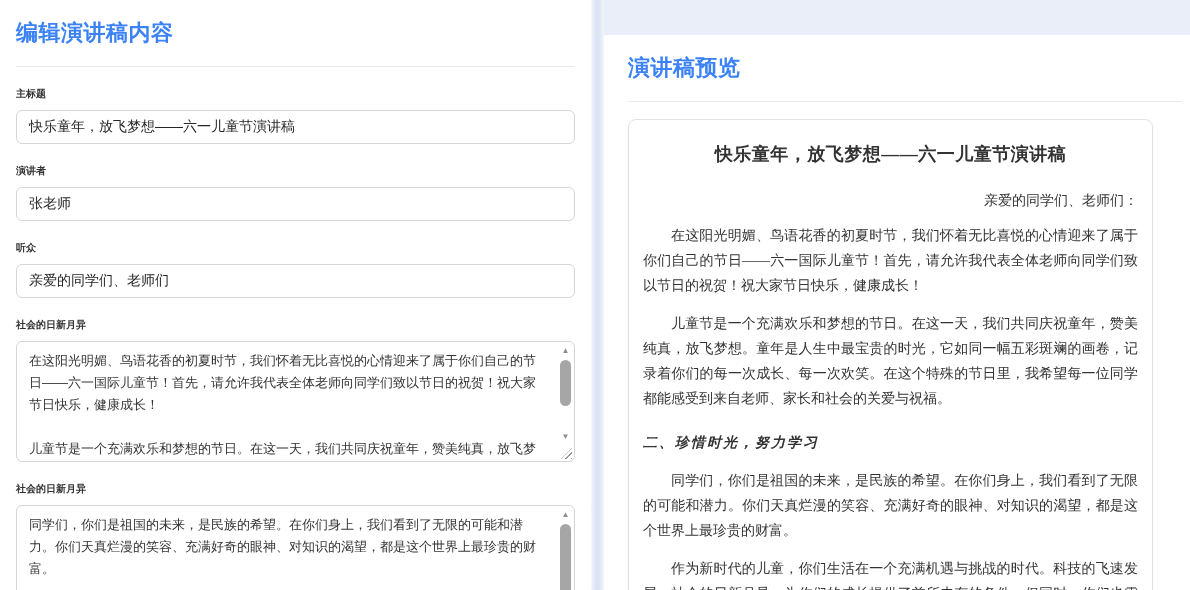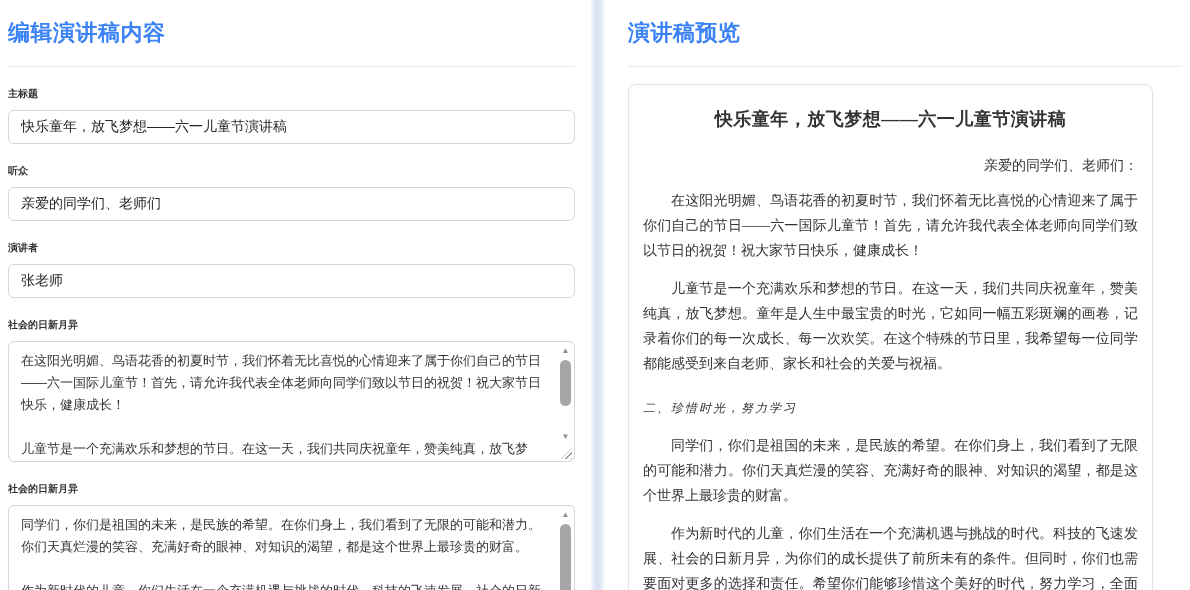--- a/index.html
+++ b/index.html
@@ -6,26 +6,26 @@
   body {
     width:1190px; height:590px; overflow:hidden;
     background:#e9eef9;
     font-family:"Liberation Sans","DejaVu Sans",sans-serif;
     color:#262626;
   }
   .app { display:flex; width:1190px; height:590px; }
 
   
   .panel { background:#ffffff; box-sizing:border-box; }
-  .panel-left  { width:591px; padding:16px 16px 0 8px; }
+  .panel-left  { width:591px; padding:16px 16px 0 16px; }
   .panel-gap   {
     width:13px; height:590px;
     background:linear-gradient(90deg,#f3f6fc 0%,#e0e7f6 30%,#d9e1f3 50%,#e0e7f6 70%,#f3f6fc 100%);
   }
-  .panel-right { width:586px; padding:16px 8px 0 24px; }
+  .panel-right { width:586px; padding:16px 8px 0 24px;margin-top:35px; }
 
   .panel-title {
     margin:2px 0 18px 0;
     font-size:22px; font-weight:bold; color:#3b82f6;
     letter-spacing:0.5px;
   }
   .rule { border:none; border-top:1px solid #e7e9ed; margin:0 0 4px 0; }
 
   
   .field { margin-top:20px; }
@@ -91,46 +91,46 @@
     font-size:18px; text-align:center; margin:0; font-weight:600;
     letter-spacing:0.5px;
   }
   .doc-greeting { font-size:14px; text-align:right; margin-top:26px; }
   .doc-p {
     font-size:14px; line-height:25px; text-align:justify;
     text-indent:2em; margin:13px 0 0 0;
   }
   .doc-heading {
     margin:20px 0 0 0;
-    font-size:12px; font-weight:normal; font-style:italic;
+    font-size:14px; font-weight:bold; font-style:italic;
     letter-spacing:2px; line-height:24px;
   }
 </style>
 </head>
 <body>
 
 <div class="app">
 
   <section class="panel panel-left">
     <h1 class="panel-title">编辑演讲稿内容</h1>
     <hr class="rule">
 
     <div class="field">
       <label class="field-label">主标题</label>
       <input class="text-input" type="text" value="快乐童年，放飞梦想——六一儿童节演讲稿" style="">
     </div>
 
     <div class="field">
-      <label class="field-label">听众</label>
-      <input class="text-input" type="text" value="亲爱的同学们、老师们" style="">
+      <label class="field-label">演讲者</label>
+      <input class="text-input" type="text" value="张老师" style="">
     </div>
 
     <div class="field">
-      <label class="field-label">演讲者</label>
-      <input class="text-input" type="text" value="张老师" style="">
+      <label class="field-label">听众</label>
+      <input class="text-input" type="text" value="亲爱的同学们、老师们" style="">
     </div>
 
     <div class="field">
       <label class="field-label">社会的日新月异</label>
       <div class="ta-wrap">
         <textarea class="ta ta-1" spellcheck="false" style="">在这阳光明媚、鸟语花香的初夏时节，我们怀着无比喜悦的心情迎来了属于你们自己的节日——六一国际儿童节！首先，请允许我代表全体老师向同学们致以节日的祝贺！祝大家节日快乐，健康成长！
 
 儿童节是一个充满欢乐和梦想的节日。在这一天，我们共同庆祝童年，赞美纯真，放飞梦想。童年是人生中最宝贵的时光，它如同一幅五彩斑斓的画卷，记录着你们的每一次成长、每一次欢笑。在这个特殊的节日里，我希望每一位同学都能感受到来自老师、家长和社会的关爱与祝福。</textarea>
         <div class="sb sb-1">
           <span class="sb-arrow up">▲</span>

